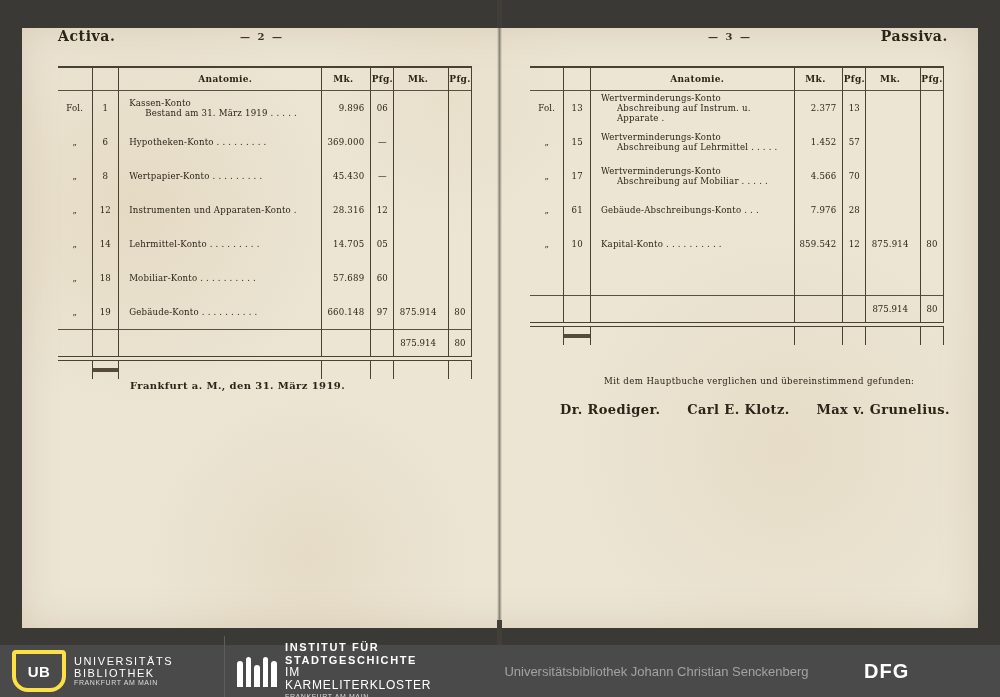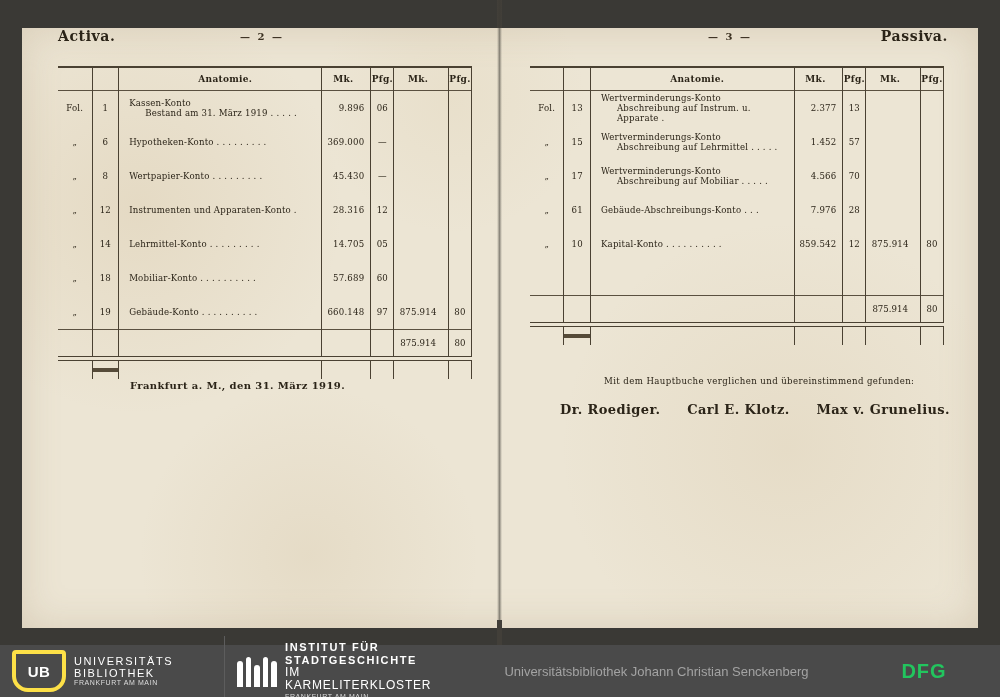--- a/index.html
+++ b/index.html
@@ -249,23 +249,23 @@
   .isg .brandtext .l2 { font-weight: bold; }
   .center-label {
     flex: 1;
     text-align: center;
     color: #a3a3a3;
     font-family: "Liberation Sans", sans-serif;
     font-size: 13px;
   }
   .dfg {
     width: 120px;
-    text-align: center;
+    text-align: left;
     padding-right: 16px;
-    color: #22c55e;
+    color: #ffffff;
     font-family: "Liberation Sans", sans-serif;
     font-weight: bold;
     font-size: 20px;
     letter-spacing: 1px;
   }
 </style>
 </head>
 <body>
 
 <div id="page">

